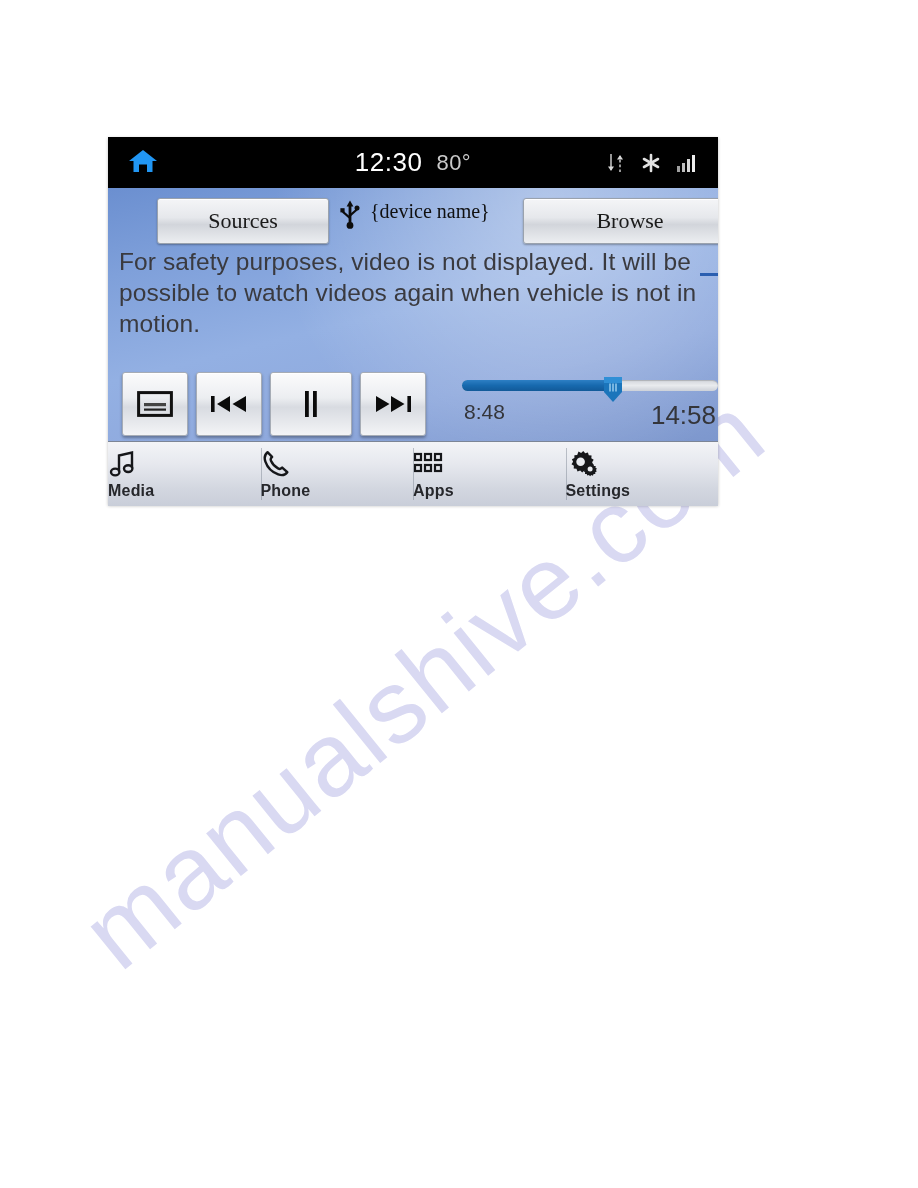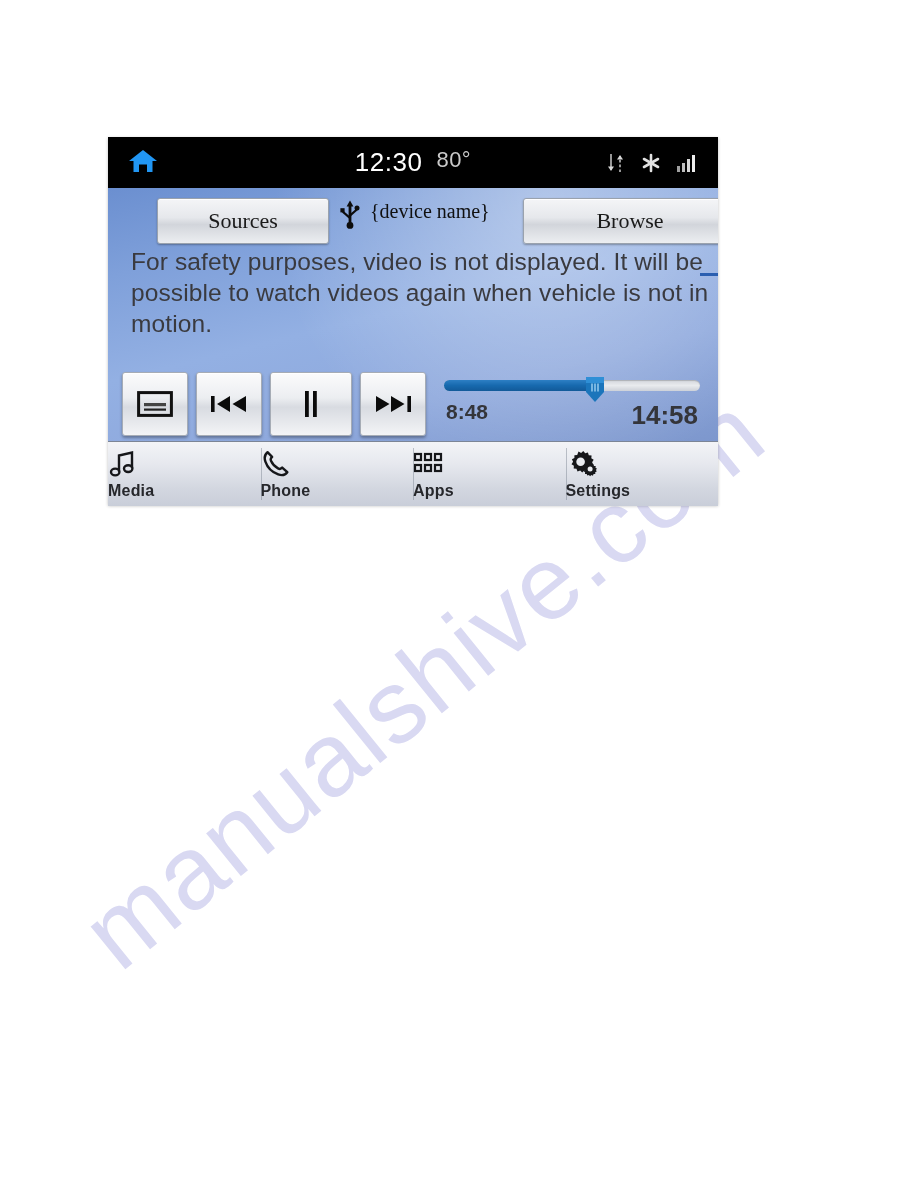--- a/index.html
+++ b/index.html
@@ -68,21 +68,21 @@
     display: flex;
     align-items: center;
     justify-content: center;
   }
   .status-center {
     position: absolute;
     left: 0; right: 0;
     text-align: center;
     display: flex;
     justify-content: center;
-    align-items: flex-start;
+    align-items: center;
     gap: 14px;
   }
   .status-clock {
     color: #ffffff;
     font-size: 26px;
     font-weight: normal;
     letter-spacing: .5px;
   }
   .status-temp {
     color: #c9c9c9;
@@ -156,21 +156,21 @@
     top: 85px;
     width: 126px;
     height: 3px;
     background: #2b5fb0;
     z-index: 30;
   }
 
   
   .message {
     position: absolute;
-    left: 23px;
+    left: 11px;
     top: 59px;
     width: 585px;
     font-size: 24.5px;
     line-height: 1.26;
     color: #3a3a3f;
     letter-spacing: .1px;
   }
 
   
   .controls {
@@ -190,24 +190,23 @@
     display: flex;
     align-items: center;
     justify-content: center;
   }
   .ctl-btn.wide { width: 80px; }
   .ctl-btn svg { display: block; }
 
   
   .seek-area {
     position: absolute;
-    left: 336px;
+    left: 354px;
     top: 192px;
     width: 256px;
-    font-weight: bold;
   }
   .seek-track {
     position: relative;
     height: 11px;
     border-radius: 6px;
     background: linear-gradient(180deg, #d3d6dc 0%, #e9ebee 50%, #cdd1d8 100%);
     box-shadow: inset 0 1px 1px rgba(0,0,0,.18);
   }
   .seek-fill {
     position: absolute;

